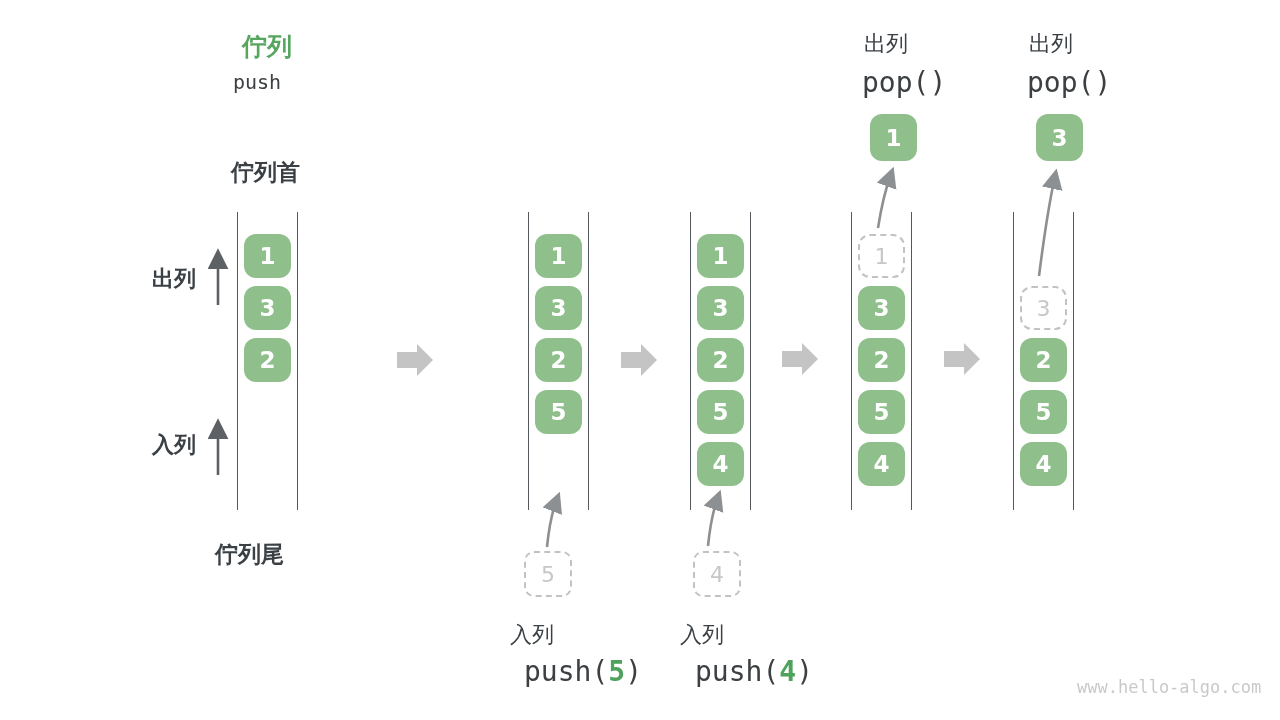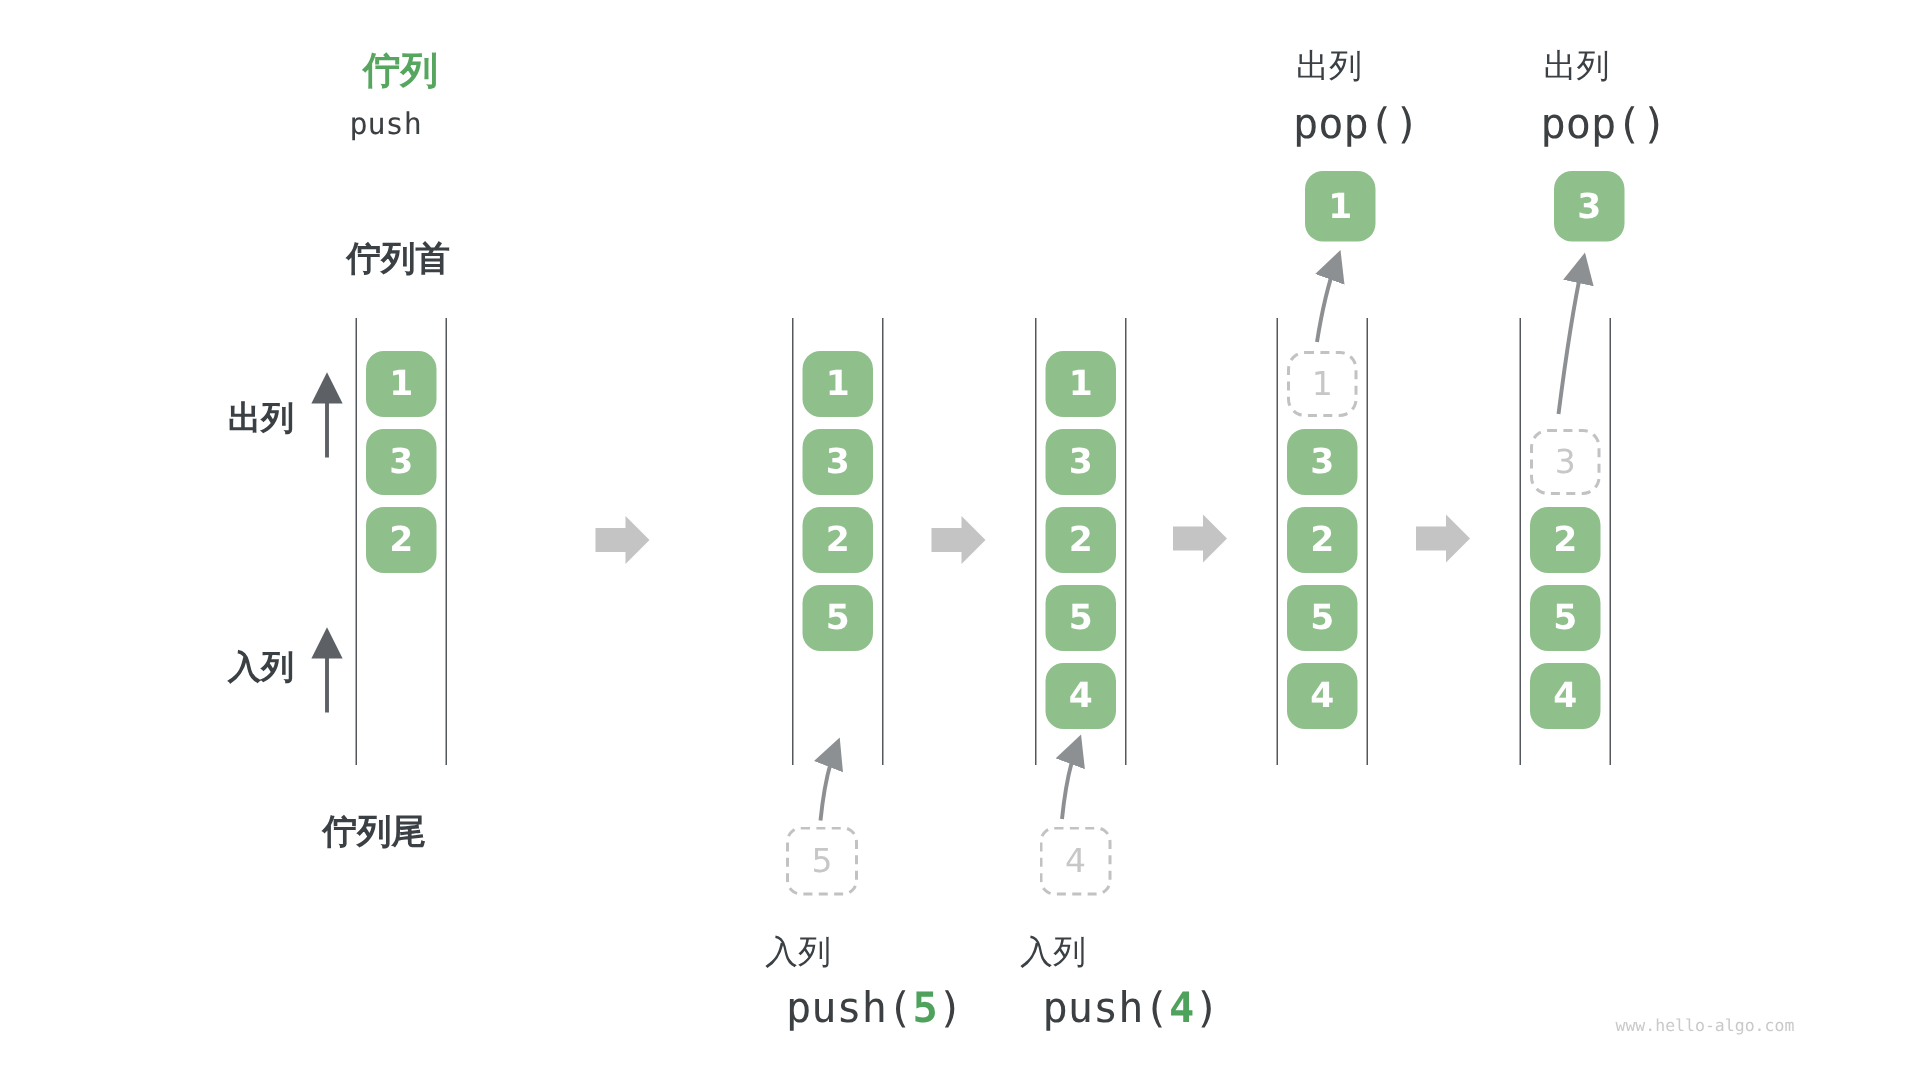--- a/index.html
+++ b/index.html
@@ -28,21 +28,21 @@
 
   .ghost { position:absolute; width:48px; height:46px; box-sizing:border-box; border:2px dashed #c2c2c2;
            border-radius:10px; background:#ffffff; display:flex; align-items:center; justify-content:center;
            font-family:"DejaVu Sans", sans-serif; font-size:22px; color:#c7c7c7; }
 
   .pop-box { position:absolute; width:47px; height:47px; border-radius:12px; background:#8fbf8b;
              color:#ffffff; display:flex; align-items:center; justify-content:center;
              font-family:"DejaVu Sans", sans-serif; font-size:23px; font-weight:700; }
 
   .watermark { position:absolute; left:1077px; top:677px; font-family:"DejaVu Sans Mono", monospace;
-               font-size:11px; color:#c9c9c9; }
+               font-size:17px; color:#c9c9c9; }
 </style>
 </head>
 <body>
 
 <div class="canvas">
 
   <svg class="arrows" viewBox="0 0 1280 720">
     <defs>
       <marker id="ah-dark" markerWidth="9" markerHeight="9" refX="5" refY="4" orient="auto">
         <path d="M0,0 L8,4 L0,8 Z" fill="#5d6165"></path>

